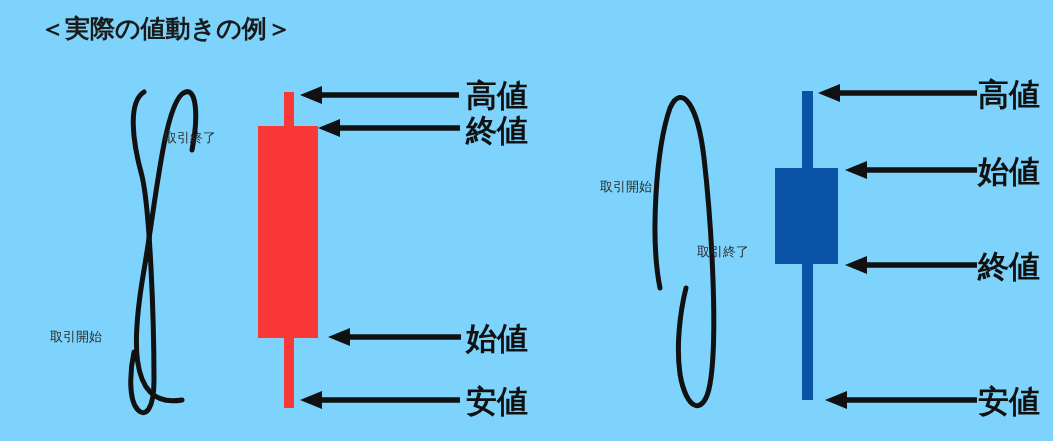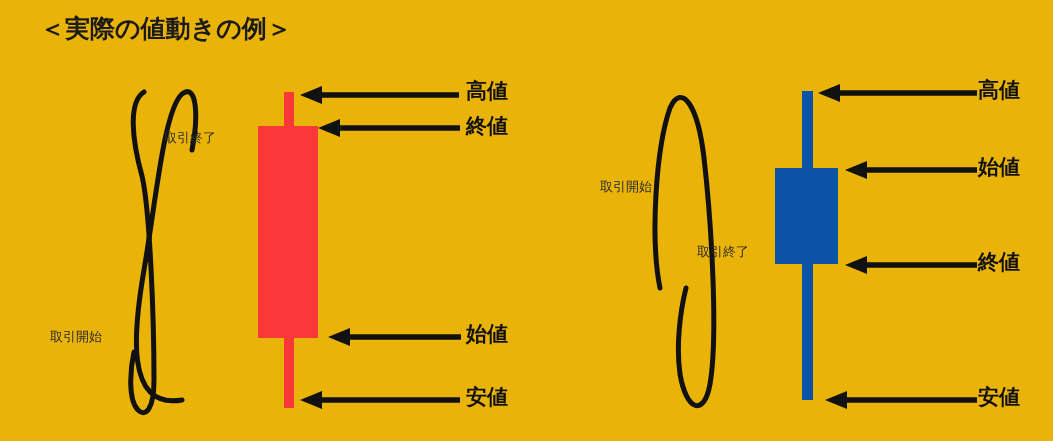--- a/index.html
+++ b/index.html
@@ -7,36 +7,36 @@
     padding: 0;
     background: #ffffff;
   }
   body {
     font-family: "Liberation Sans", "DejaVu Sans", sans-serif;
   }
   #canvas {
     position: relative;
     width: 1053px;
     height: 441px;
-    background: #eab308;
+    background: #7dd3fc;
     overflow: hidden;
   }
   .title {
     position: absolute;
     left: 40px;
     top: 12px;
     font-size: 25px;
     font-weight: bold;
     color: #1a1a1a;
     letter-spacing: 0px;
     white-space: nowrap;
   }
   .value-label {
     position: absolute;
-    font-size: 21px;
+    font-size: 31px;
     font-weight: bold;
     color: #111111;
     white-space: nowrap;
     line-height: 1;
   }
   .phase-label {
     position: absolute;
     font-size: 13px;
     font-weight: normal;
     color: #2b2b2b;

